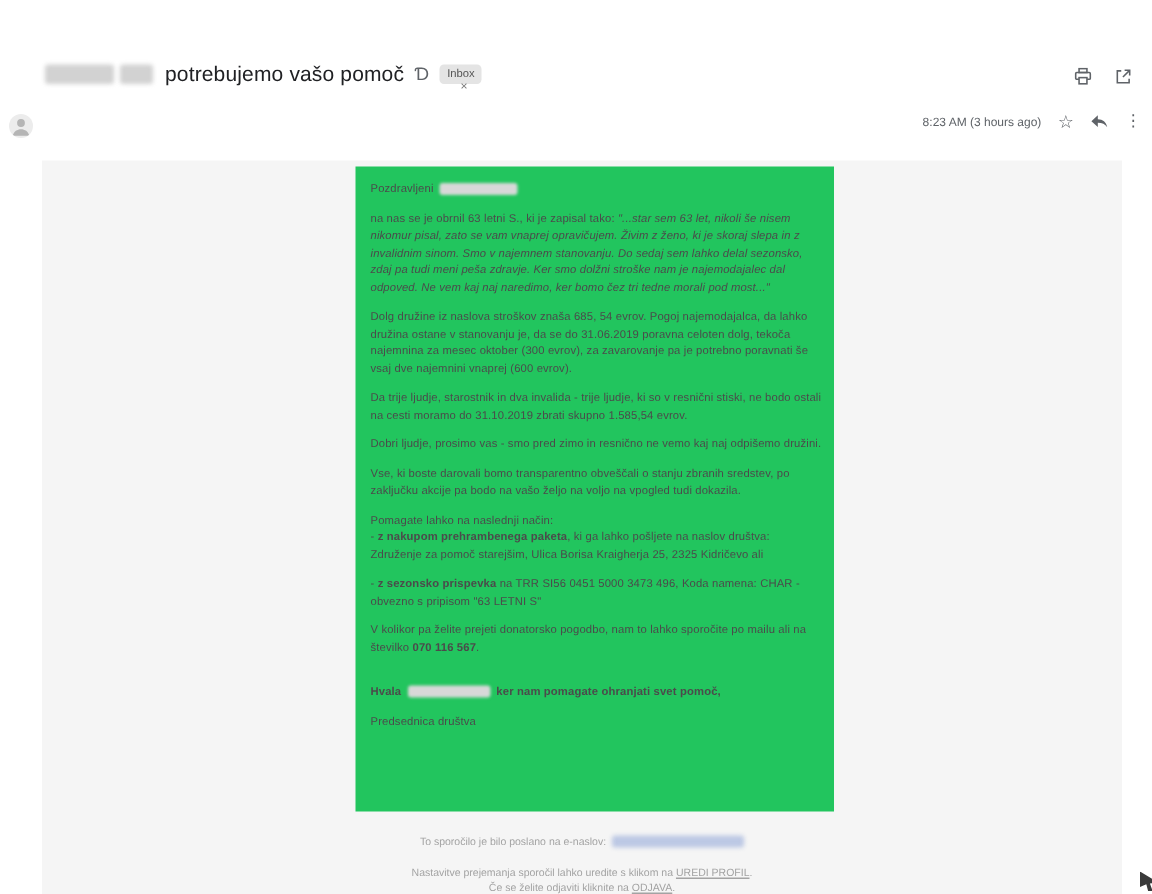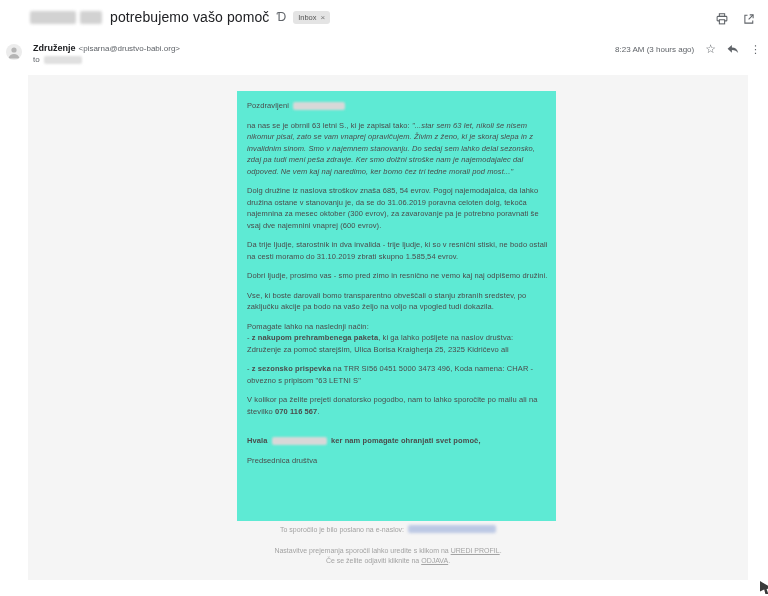--- a/index.html
+++ b/index.html
@@ -2,40 +2,40 @@
 <html><head>
 <meta charset="utf-8">
 <style>
   html,body{margin:0;padding:0;}
   body{
     width:768px;height:596px;background:#ffffff;
     font-family:"Liberation Sans", sans-serif;
     position:relative;overflow:hidden;
     -webkit-font-smoothing:antialiased;
   }
-  .page{position:absolute;inset:0;}
+  .page{position:absolute;inset:0;margin-top:32px;}
 
   
   .subject-row{
     position:absolute;top:7px;left:30px;height:20px;
     display:flex;align-items:center;
   }
   .redact{
     display:inline-block;background:#d2d2d2;border-radius:2px;
     filter:blur(1.5px);vertical-align:middle;
   }
   .subj-redact{height:13px;margin-right:4px;}
   .subject{
     font-size:14px;font-weight:400;color:#202124;margin:0 3px 0 4px;
     white-space:nowrap;letter-spacing:.1px;
   }
   .subject-icon{font-size:12px;color:#5f6368;margin:0 4px;}
   .chip{
     display:inline-flex;align-items:center;background:#e4e4e4;border-radius:3px;
-    padding:1px 5px;margin-left:3px;height:11px;
+    padding:1px 5px;margin-left:3px;height:11px;flex-direction:column;
   }
   .chip-label{font-size:7.5px;color:#555;}
   .chip-x{font-size:8px;color:#777;margin-left:4px;cursor:pointer;}
 
   
   .header-actions{
     position:absolute;top:13px;right:13px;display:flex;gap:15px;align-items:center;
   }
   .icon-btn{display:inline-flex;cursor:pointer;color:#5f6368;}
 
@@ -55,21 +55,21 @@
   }
   .timestamp{font-size:8px;color:#5f6368;white-space:nowrap;}
   .star{font-size:12px;color:#5f6368;line-height:10px;cursor:pointer;}
   .more-dots{font-size:11px;color:#5f6368;line-height:10px;cursor:pointer;}
 
   
   .email-bg{
     position:absolute;left:28px;top:75px;width:720px;height:505px;background:#f5f5f5;
   }
   .email-card{
-    position:absolute;left:209px;top:16px;width:319px;height:430px;background:#5eead4;
+    position:absolute;left:209px;top:4px;width:319px;height:430px;background:#22c55e;
     box-sizing:border-box;padding:7px 8px 0 10px;overflow:hidden;
   }
   .email-body p{
     font-size:7.5px;line-height:11.5px;color:#4b4b4b;margin:8px 0;
     letter-spacing:.1px;
   }
   .email-body p:first-child{margin-top:2px;}
   .email-body p.mt-extra{margin-top:18px;}
   .body-redact{height:8px;background:#d8d8d8;filter:blur(1.2px);margin:0 2px;}
 
@@ -120,30 +120,20 @@
       </svg>
     </span>
   </div>
 
   <div class="avatar">
     <svg width="16" height="16" viewBox="0 0 16 16">
       <circle cx="8" cy="6" r="2.6" fill="#b5b5b5"></circle>
       <path d="M2.5 14.5c.6-3 3-4.4 5.5-4.4s4.9 1.4 5.5 4.4z" fill="#b5b5b5"></path>
     </svg>
   </div>
-  <div class="sender-info">
-    <div class="sender-line">
-      <span class="sender-name">Združenje</span>
-      <span class="sender-email">&lt;pisarna@drustvo-babi.org&gt;</span>
-    </div>
-    <div class="to-line">
-      <span>to</span>
-      <span class="redact to-redact"></span>
-    </div>
-  </div>
   <div class="msg-meta">
     <span class="timestamp">8:23 AM (3 hours ago)</span>
     <span class="star">☆</span>
     <span class="icon-btn">
       <svg width="12" height="10" viewBox="0 0 16 13">
         <path d="M6.5 4.5V1L.8 6.2l5.7 5.2V7.7c4 0 6.4 1.2 8.4 4-1-4.8-3.9-7.2-8.4-7.2z" fill="#5f6368"></path>
       </svg>
     </span>
     <span class="more-dots">⋮</span>
   </div>

